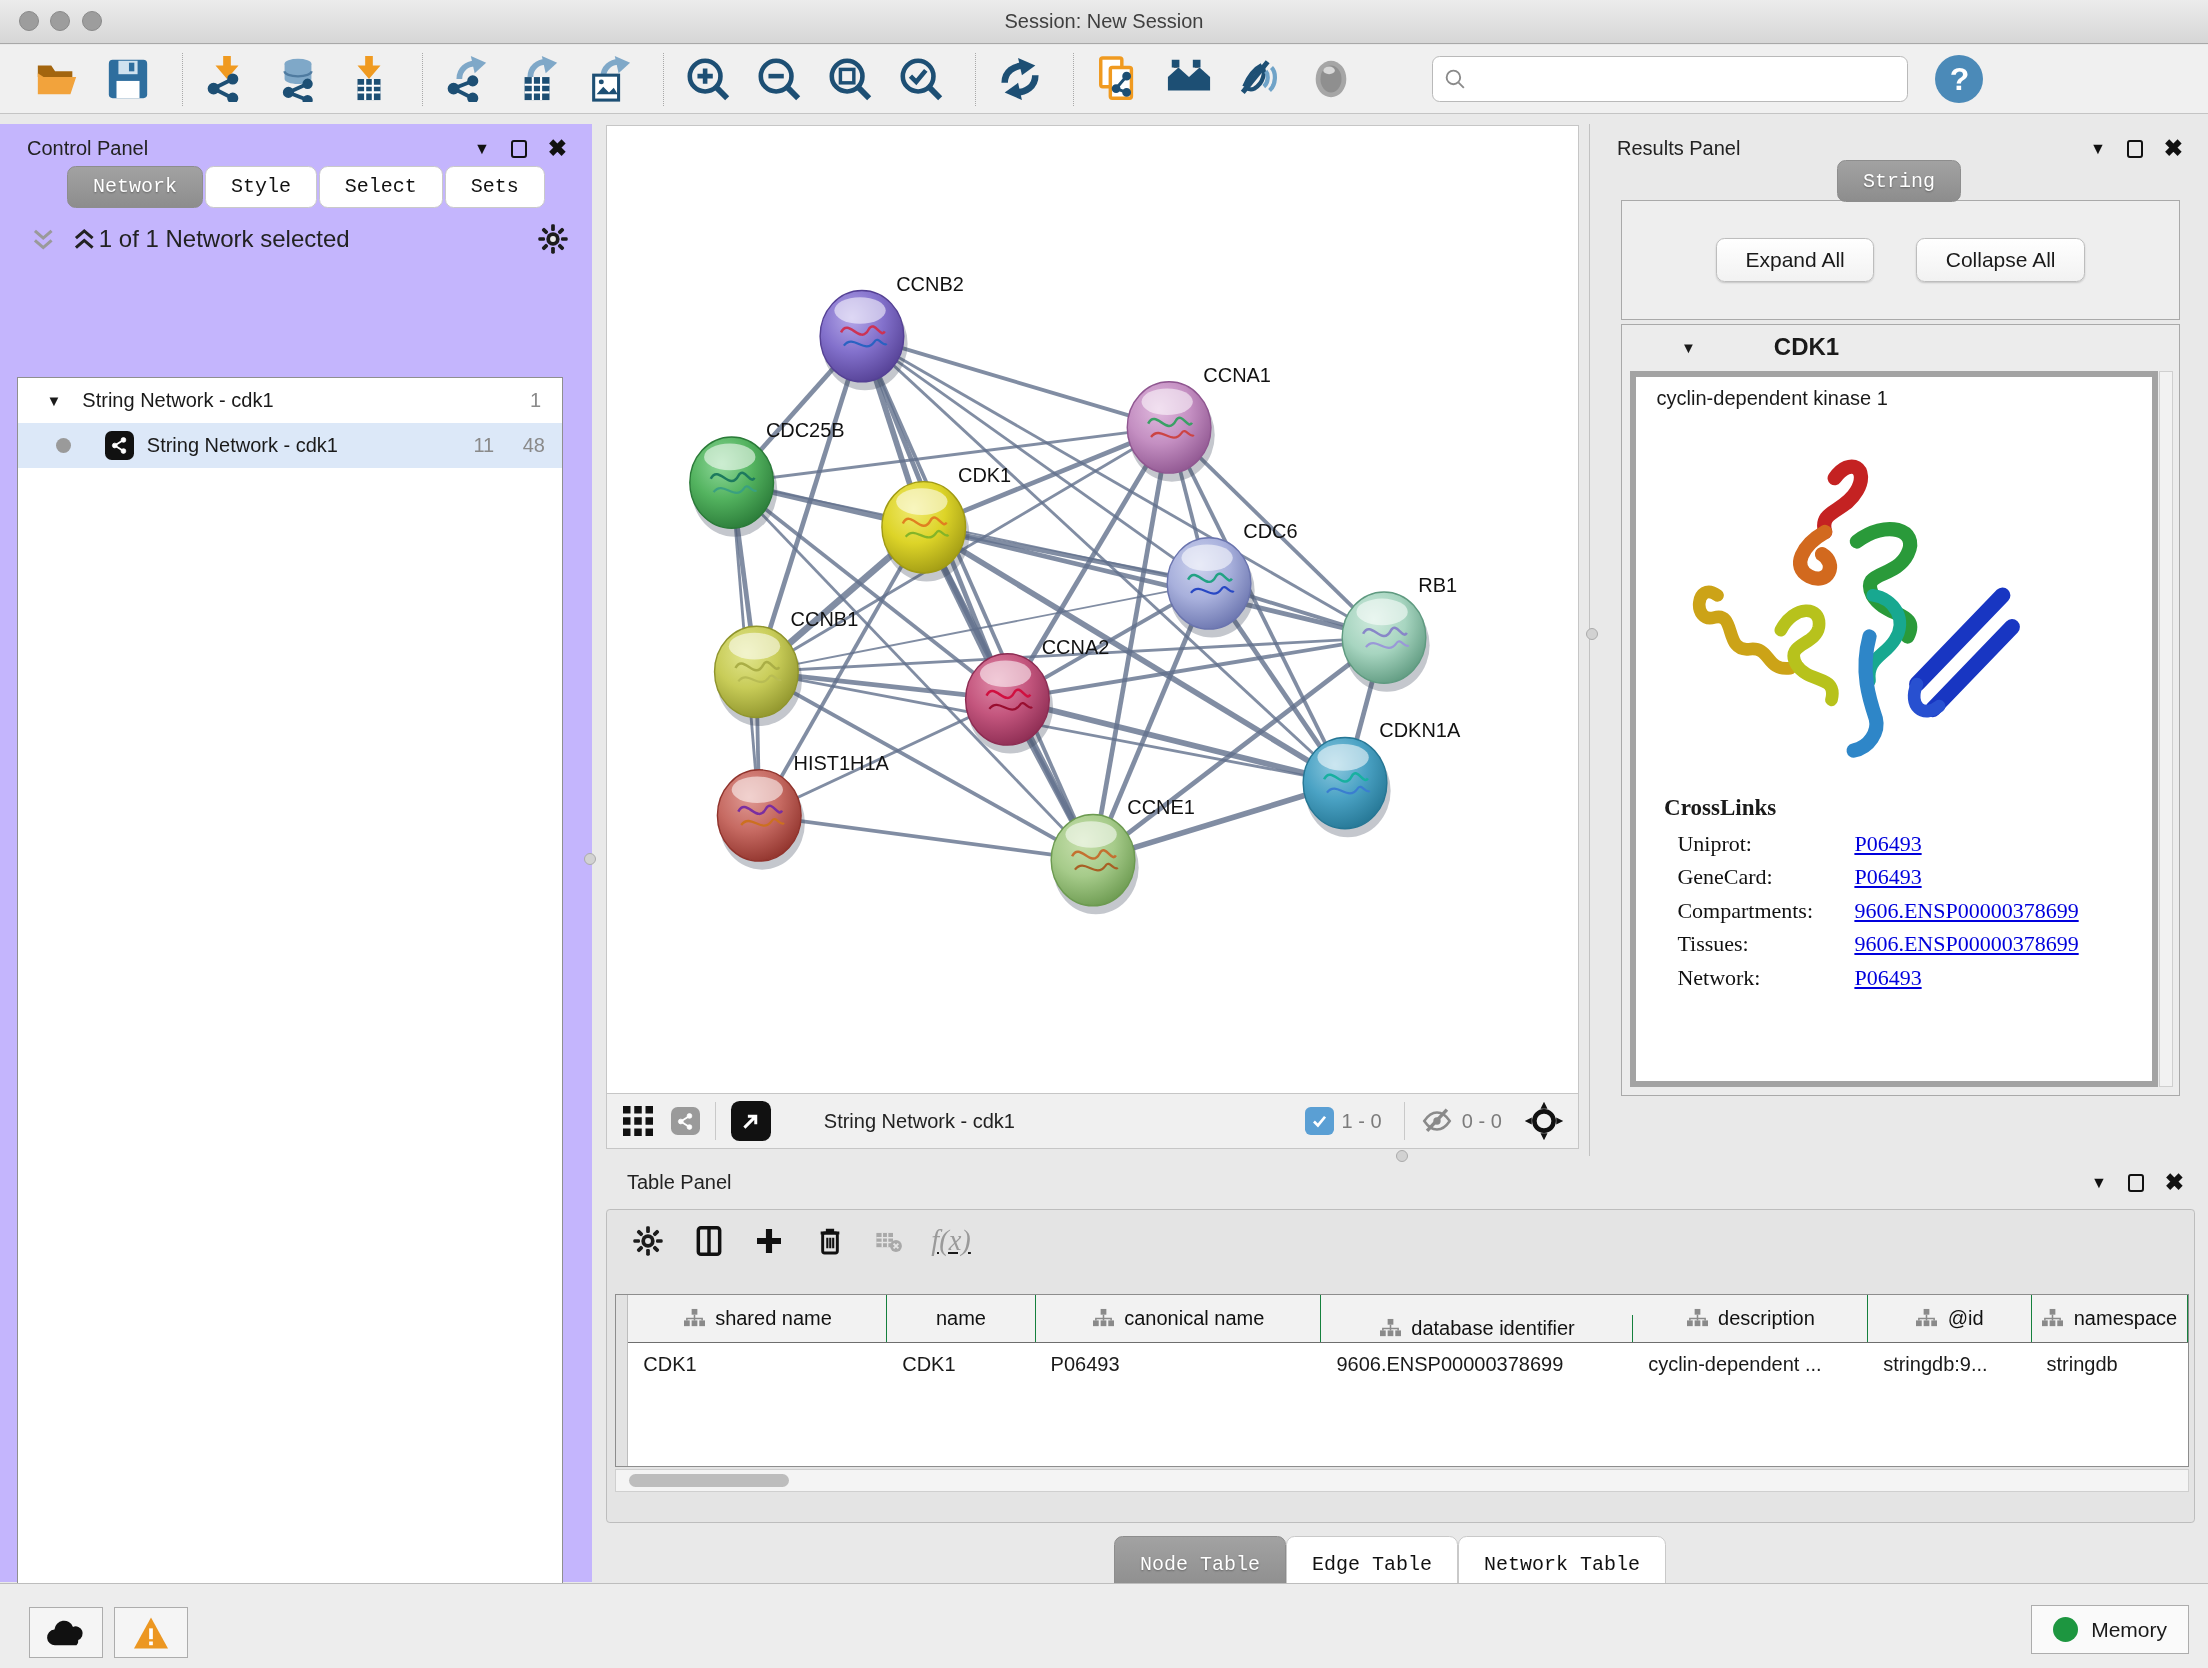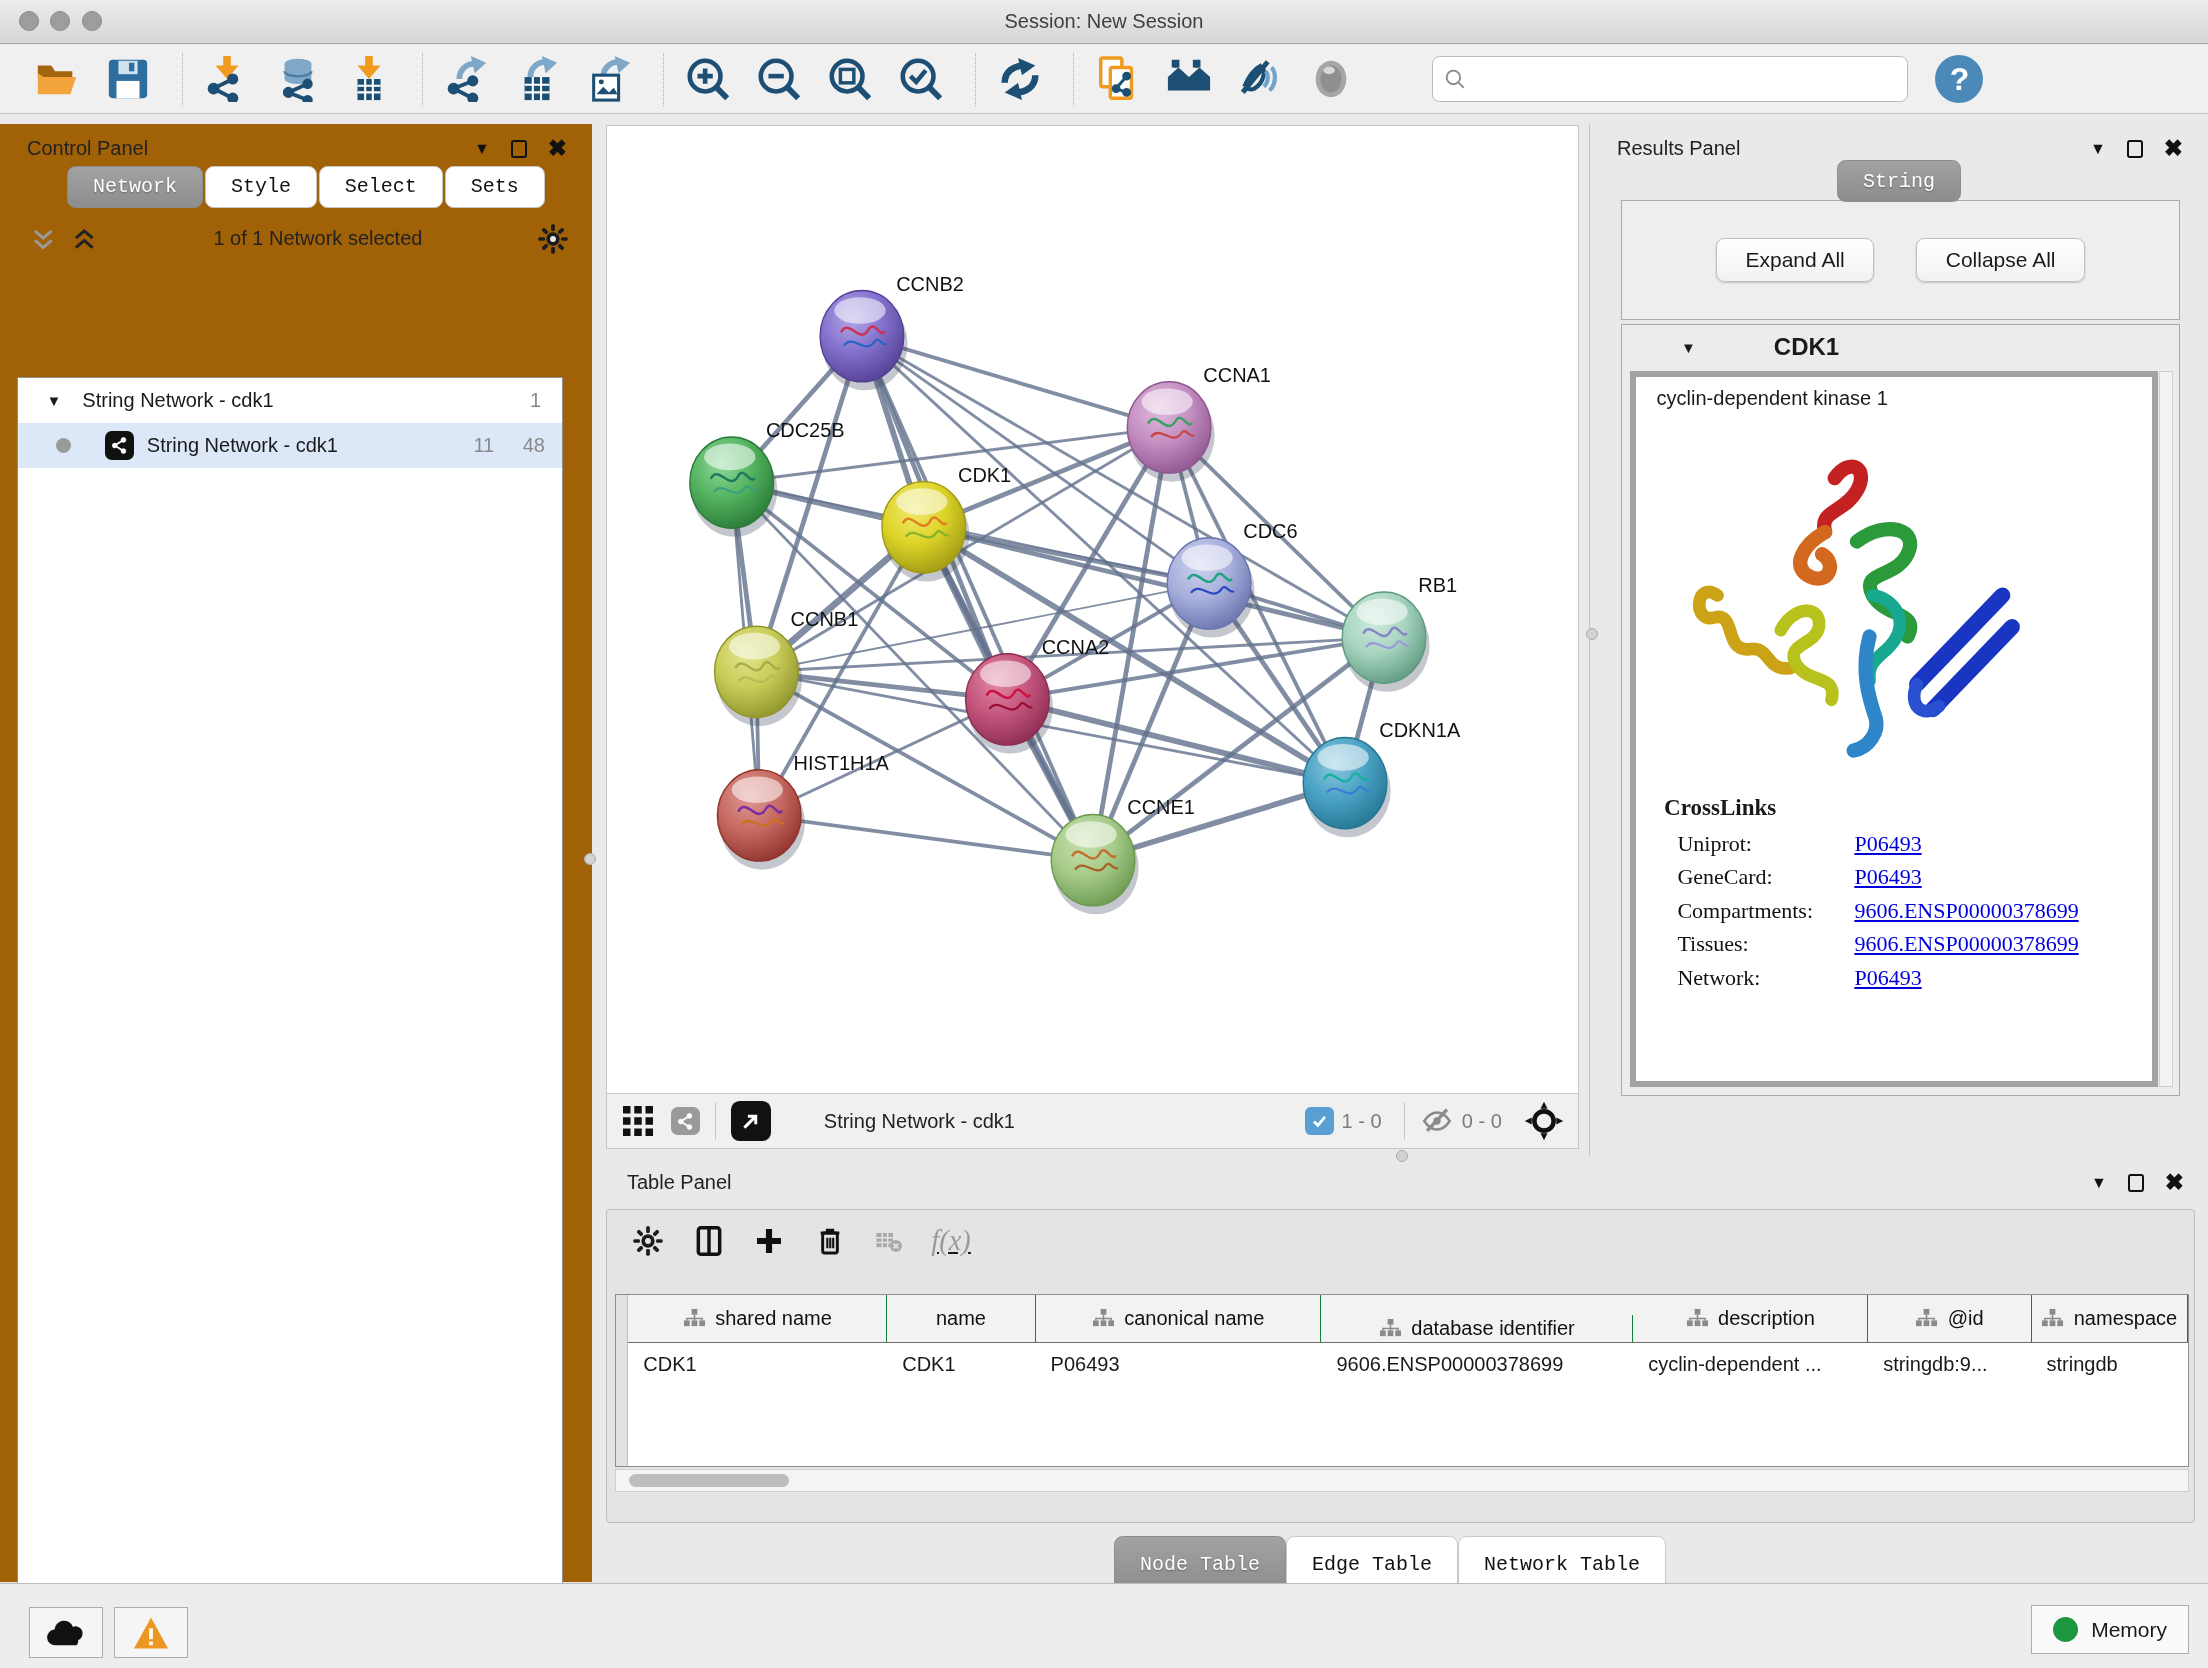--- a/index.html
+++ b/index.html
@@ -29,26 +29,26 @@
   .panel-title { font-size:20px; color:#222; }
   .winbtns { display:flex; align-items:center; gap:21px; }
   .wb-tri { font-size:16px; color:#111; cursor:pointer; }
   .wb-sq { width:16px; height:18px; border:2.4px solid #111; border-radius:2.9px; cursor:pointer; }
   .wb-x { font-size:23px; font-weight:bold; color:#111; cursor:pointer; line-height:1; }
   .tab { height:42px; padding:0 25px; display:flex; align-items:center; justify-content:center;
     background:#fff; border:1px solid #c9c9c9; font-size:20px; cursor:pointer; color:#111;font-family:Liberation Mono, monospace; }
   .tab.sel { background:linear-gradient(#a2a2a2,#8d8d8d); color:#fff; text-shadow:0 1px 1.9px rgba(0,0,0,.35); border-color:#8d8d8d; }
 
   
-  .control-panel { position:absolute; left:0; top:124px; width:592px; height:1458px; background:#a16207; }
+  .control-panel { position:absolute; left:0; top:124px; width:592px; height:1458px; background:#c4b5fd; }
   .cp-head { display:flex; align-items:center; justify-content:space-between; padding:13.3px 25px 5.7px 27px; }
   .cp-tabs { display:flex; margin-left:67px; }
   .cp-tabs .tab { border-radius:8.6px; margin-right:1.9px; }
   .cp-toolrow { display:flex; align-items:center; margin:15px 23px 7.6px 28.5px; }
-  .cp-status { flex:1; text-align:center; font-size:20px; color:#222; }
+  .cp-status { flex:1; text-align:left; font-size:24px; color:#222; }
   .cp-list { position:absolute; left:17px; top:253px; width:546px; height:1321px; background:#fff; border:1px solid #8f8f8f; }
   .net-row { height:45px; display:flex; align-items:center; font-size:20px; }
   .net-row .cnt { color:#8a8a8a; }
   .net-row.sel { background:#dce8f8; }
   .share-badge { width:28.5px; height:28.5px; border-radius:6.7px; background:#111; display:flex; align-items:center; justify-content:center; }
 
   
   .net-canvas { position:absolute; left:606px; top:125px; width:973px; height:969px; background:#fff; border:1px solid #c6c6c6; }
   .net-canvas svg { position:absolute; left:0; top:0; }
   .node-label { font-size:21px; fill:#111; font-family:"Liberation Sans",sans-serif; }

